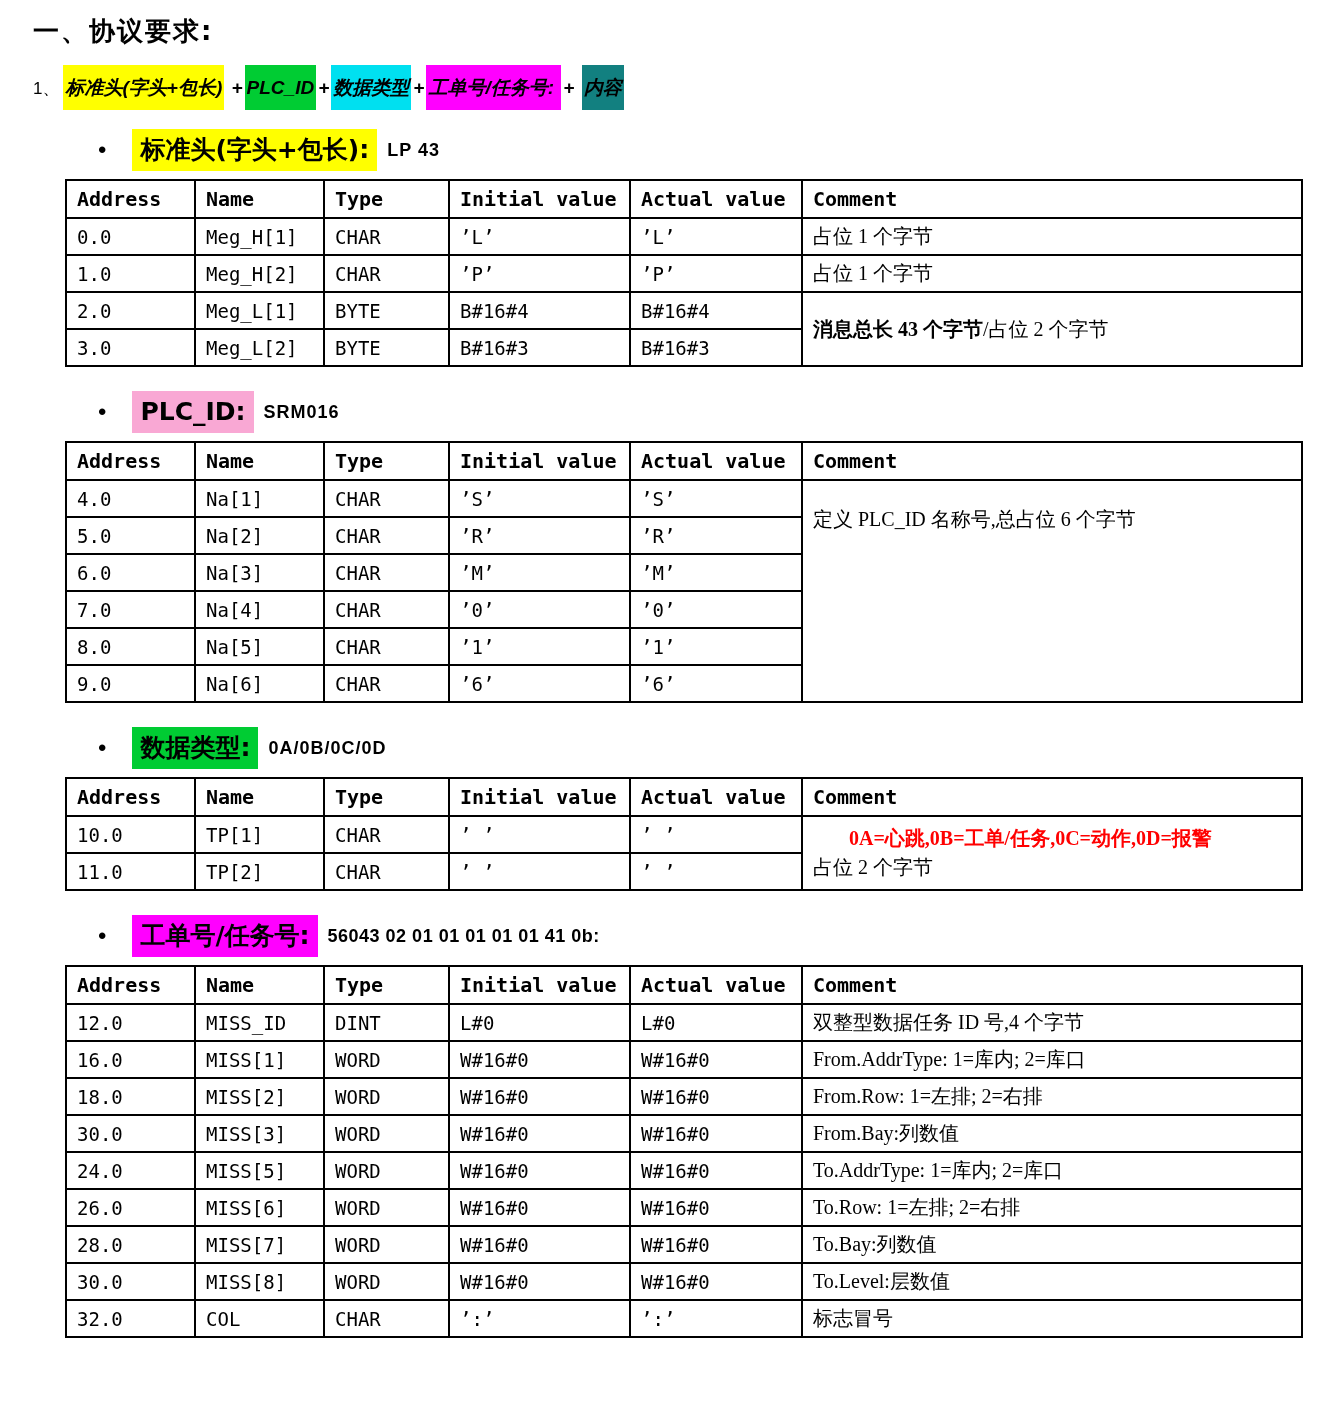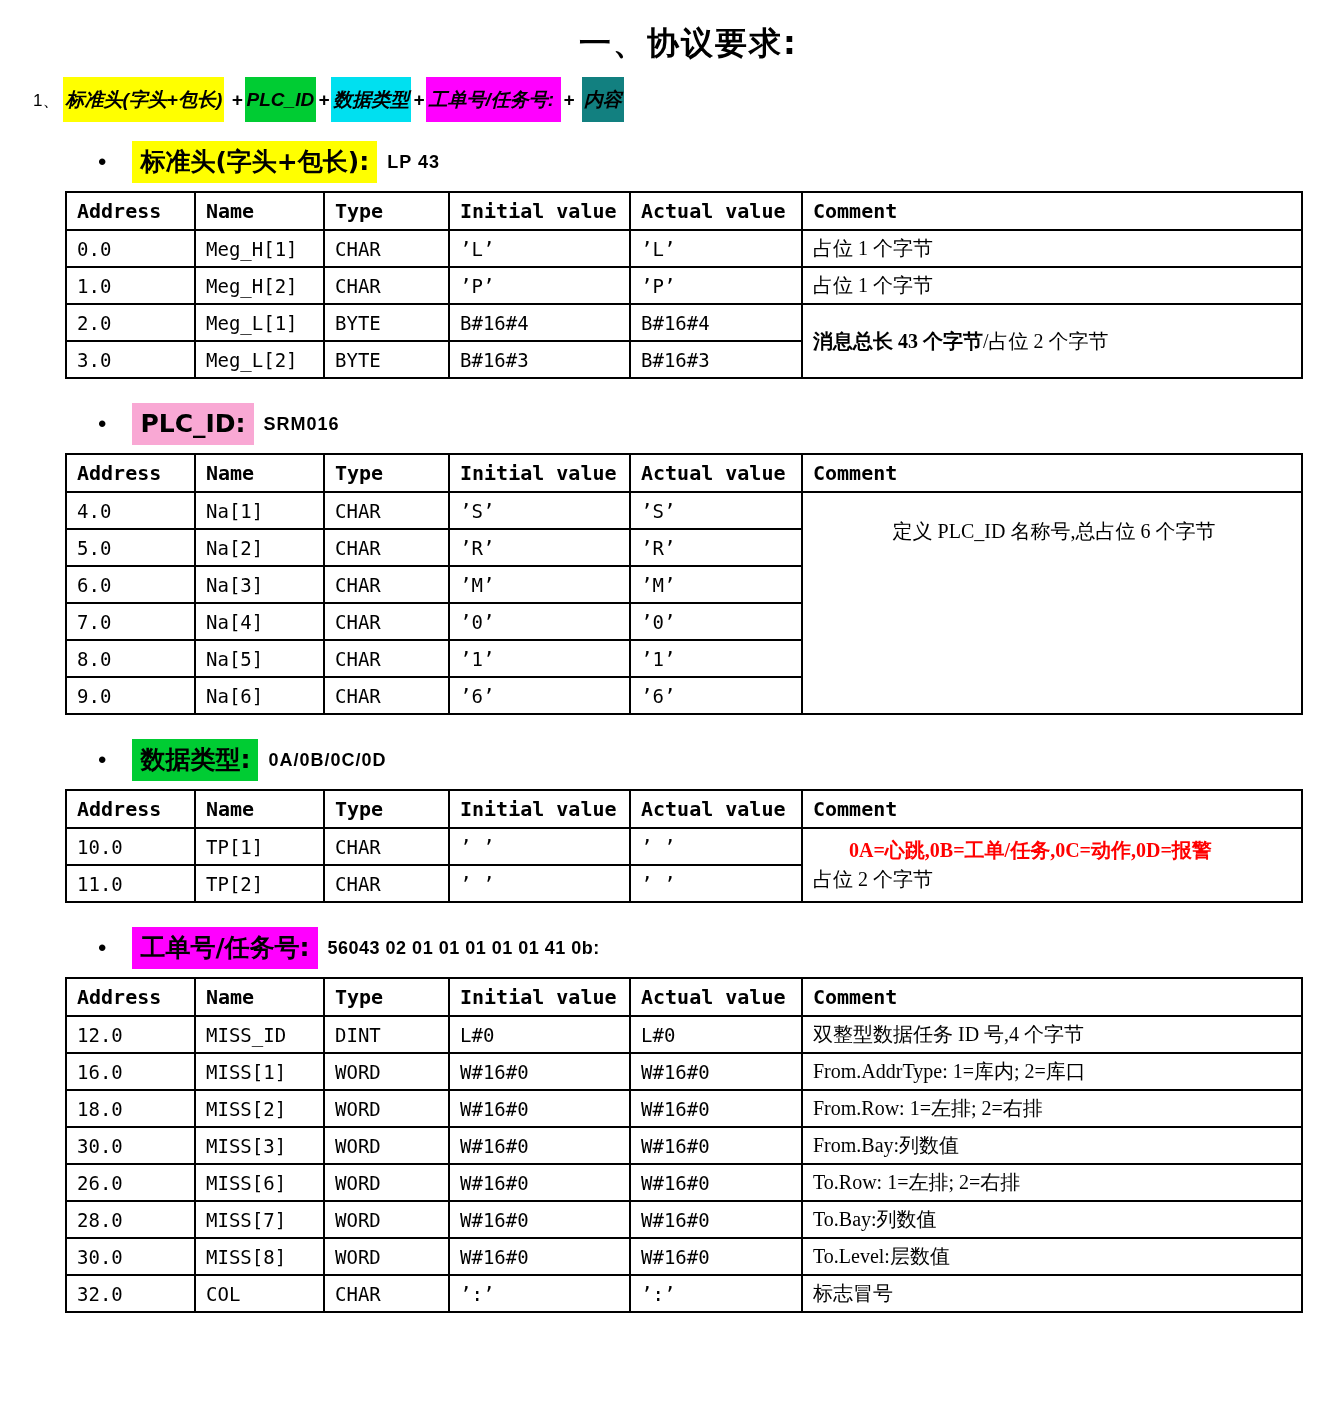--- a/index.html
+++ b/index.html
@@ -1,41 +1,41 @@
 <!DOCTYPE html>
 <html><head>
 <meta charset="utf-8">
 <style>
   html,body{margin:0;padding:0;background:#ffffff;}
   body{width:1344px;height:1402px;overflow:hidden;font-family:"Liberation Sans",sans-serif;color:#000;}
   .doc{padding-top:8px;}
 
-  h1.title{margin:16px 0 0 33px;font-size:32px;line-height:38px;font-weight:bold;letter-spacing:2px;
-           font-family:"DejaVu Sans",sans-serif;text-align:center;}
+  h1.title{margin:4px 0 0 33px;font-size:26px;line-height:38px;font-weight:bold;letter-spacing:2px;
+           font-family:"DejaVu Sans",sans-serif;}
 
   .intro{margin:22px 0 0 33px;font-size:17px;line-height:32px;white-space:nowrap;}
   .intro .num{font-size:17px;margin-right:4px;}
   .intro .segs span{font-weight:bold;font-style:italic;font-size:19px;padding:12px 2px;}
 
   .bullet-line{display:flex;align-items:center;margin:16px 0 8px 98px;}
   .bullet-line .dot{font-size:24px;margin-right:26px;line-height:1;}
   .bullet-line .label{font-size:25px;font-weight:bold;line-height:42px;padding:0 8px;
                       font-family:"DejaVu Sans",sans-serif;}
   .bullet-line .value{font-size:18px;font-weight:bold;margin-left:10px;letter-spacing:1px;white-space:pre;}
   .section{margin-top:24px;}
   .section.s4 .value{font-size:18px;letter-spacing:0.5px;}
 
   table.ptable{border-collapse:collapse;table-layout:fixed;width:1236px;margin:6px 0 0 65px;border-radius:29px;}
   table.ptable th,table.ptable td{border:2px solid #000;padding:2px 6px 2px 10px;text-align:left;
                                   overflow:hidden;white-space:nowrap;}
   table.ptable th{font-family:"DejaVu Sans Mono",monospace;font-size:20px;font-weight:bold;height:32px;}
   table.ptable td{height:31px;}
   td.mono{font-family:"DejaVu Sans Mono",monospace;font-size:19px;font-weight:normal;}
   td.comment{font-family:"Liberation Serif",serif;font-size:20px;white-space:normal;line-height:1.45;}
-  td.comment.vtop{vertical-align:top;padding-top:24px;text-align:center;}
+  td.comment.vtop{vertical-align:top;padding-top:24px;}
 </style>
 </head>
 <body>
 
 <div class="doc">
 
   <h1 class="title">一、协议要求:</h1>
 
   <div class="intro">
     <span class="num">1、</span><span class="segs"><span style="background-color: rgb(255, 255, 0);">标准头(字头+包长)</span><span> +</span><span style="background-color: rgb(0, 204, 51);">PLC_ID</span><span>+</span><span style="background-color: rgb(0, 224, 240);">数据类型</span><span>+</span><span style="background-color: rgb(255, 0, 255);">工单号/任务号: </span><span> + </span><span style="background-color: rgb(18, 128, 128);">内容</span></span>
@@ -272,20 +272,28 @@
           </tr>
           <tr>
             <td class="mono">30.0</td>
             <td class="mono">MISS[3]</td>
             <td class="mono">WORD</td>
             <td class="mono">W#16#0</td>
             <td class="mono">W#16#0</td>
             <td class="comment"><span>From.Bay:列数值</span></td>
           </tr>
           <tr>
+            <td class="mono">24.0</td>
+            <td class="mono">MISS[5]</td>
+            <td class="mono">WORD</td>
+            <td class="mono">W#16#0</td>
+            <td class="mono">W#16#0</td>
+            <td class="comment"><span>To.AddrType: 1=库内; 2=库口</span></td>
+          </tr>
+          <tr>
             <td class="mono">26.0</td>
             <td class="mono">MISS[6]</td>
             <td class="mono">WORD</td>
             <td class="mono">W#16#0</td>
             <td class="mono">W#16#0</td>
             <td class="comment"><span>To.Row: 1=左排; 2=右排</span></td>
           </tr>
           <tr>
             <td class="mono">28.0</td>
             <td class="mono">MISS[7]</td>

